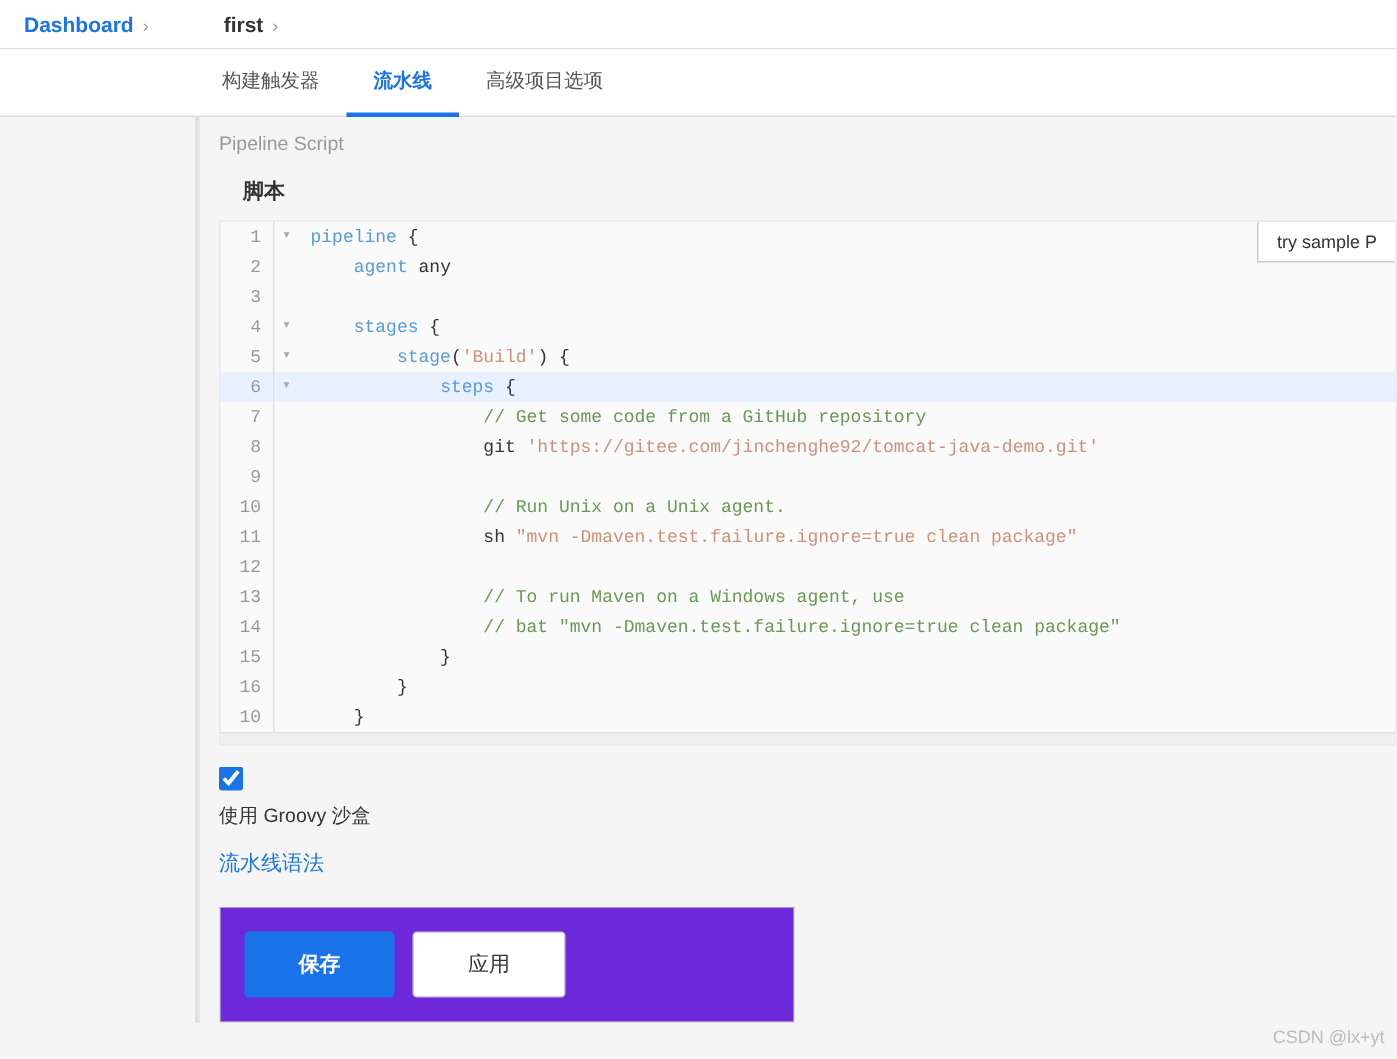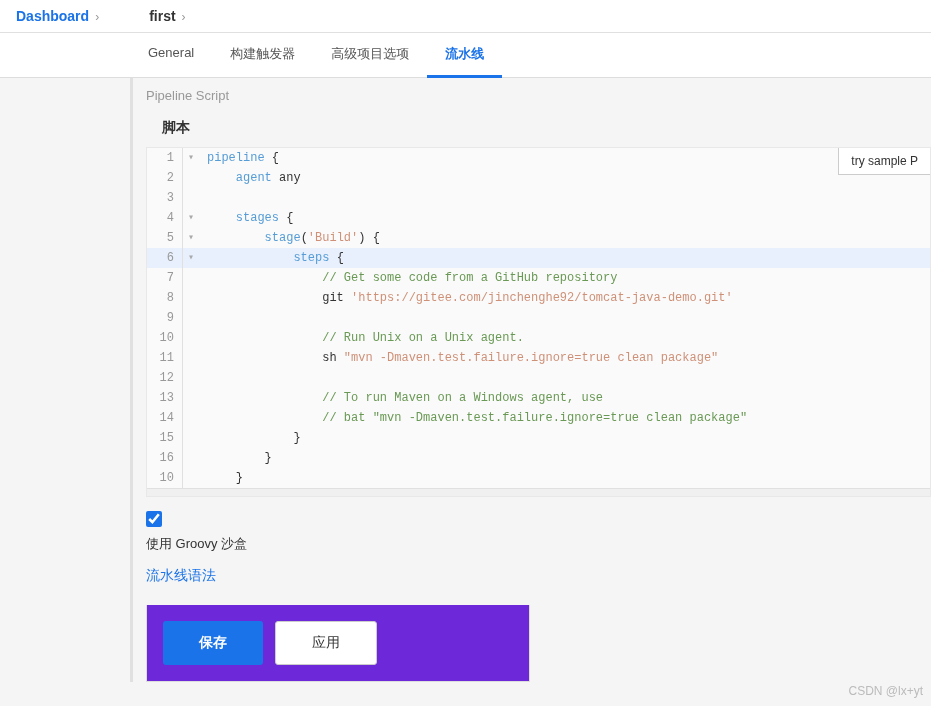--- a/index.html
+++ b/index.html
@@ -252,24 +252,23 @@
 <body>
 
 <div class="header">
   <span class="breadcrumb-dashboard">Dashboard</span>
   <span class="breadcrumb-sep">›</span>
   <span class="breadcrumb-first">first</span>
   <span class="breadcrumb-sep">›</span>
 </div>
 
 <div class="tabs-bar">
-  <div class="tab">General</div>
   <div class="tab">构建触发器</div>
+  <div class="tab active">流水线</div>
   <div class="tab">高级项目选项</div>
-  <div class="tab active">流水线</div>
 </div>
 
 <div class="main-content">
   <div class="section-wrapper">
     <div class="left-border"></div>
 
     <div class="pipeline-label">Pipeline Script</div>
 
     <div class="script-title">脚本</div>
 

